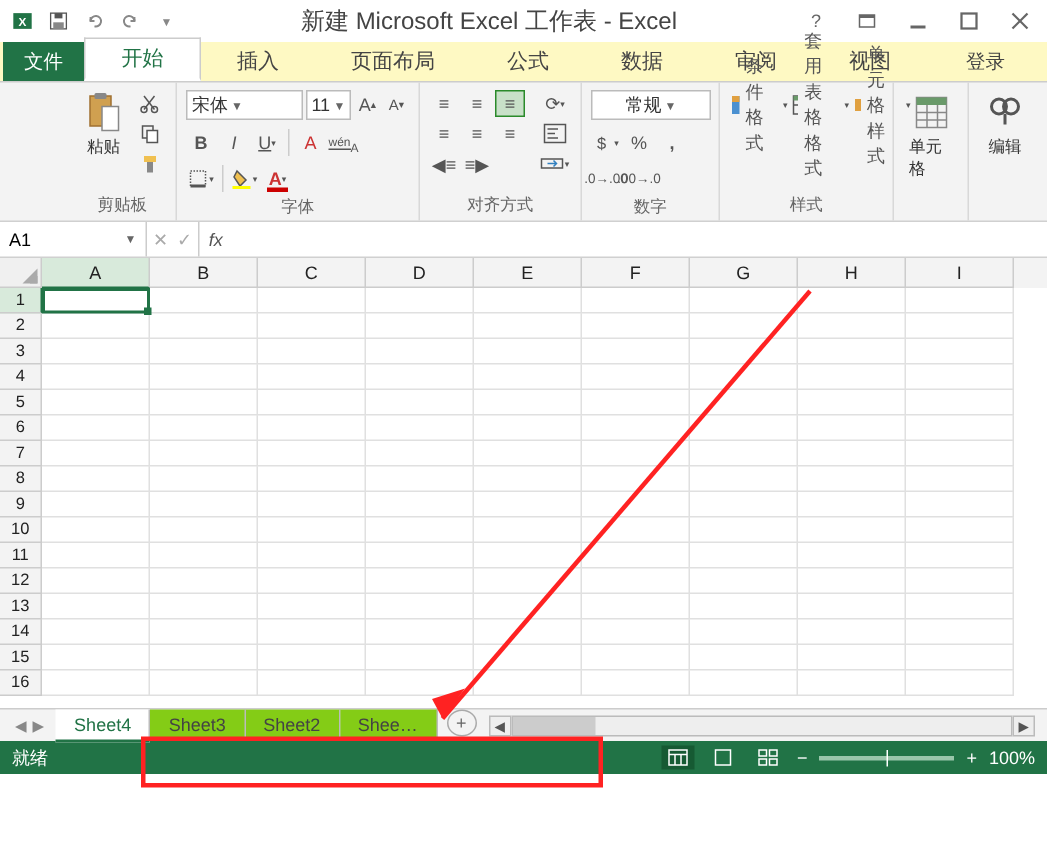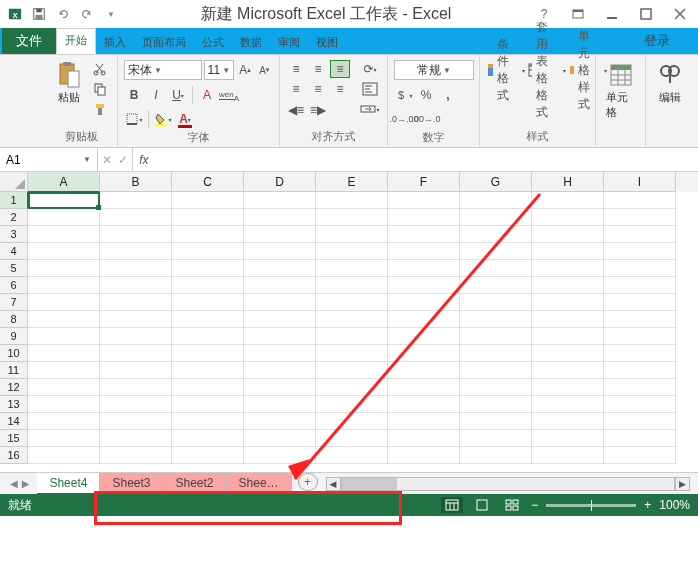--- a/index.html
+++ b/index.html
@@ -8,23 +8,23 @@
 
 .title-bar { height: 28px; background: #fff; display: flex; align-items: center; padding: 0 4px; border-bottom: 0; }
 .qa-toolbar { display: flex; gap: 2px; align-items: center; }
 .qa-btn { width: 22px; height: 22px; display: flex; align-items: center; justify-content: center; color: #555; cursor: pointer; }
 .qa-btn svg { width: 14px; height: 14px; }
 .title-text { flex: 1; text-align: center; color: #444; font-size: 16px; }
 .window-controls { display: flex; gap: 6px; align-items: center; color: #666; }
 .win-btn { width: 28px; height: 22px; display: flex; align-items: center; justify-content: center; cursor: pointer; }
 
 
-.ribbon-tabs { height: 26px; display: flex; align-items: flex-end; padding-left: 2px; background: #0ea5e9; }
+.ribbon-tabs { height: 26px; display: flex; align-items: flex-end; padding-left: 2px; background: #fef9c3; }
 .file-tab { background: #217346; color: #fff; padding: 4px 14px; font-size: 13px; cursor: pointer; }
-.ribbon-tab { padding: 4px 8px; color: #444; font-size: 11px; cursor: pointer; }
+.ribbon-tab { padding: 4px 24px; color: #444; font-size: 14px; cursor: pointer; }
 .ribbon-tab.active { color: #217346; border-bottom: 2px solid #fff; position: relative; background:#fff; border-top:1px solid #ccc; border-left:1px solid #ccc; border-right:1px solid #ccc;}
 .ribbon-login { margin-left: auto; margin-right: 20px; padding:4px 8px; color:#444; font-size:13px; cursor:pointer;}
 
 
 .ribbon-body { height: 94px; background: #f3f3f3; border-top: 1px solid #ccc; border-bottom: 1px solid #d0d0d0; display: flex; }
 .ribbon-group { border-right: 1px solid #d8d8d8; padding: 2px 6px 0; display: flex; flex-direction: column; justify-content: space-between; }
 .group-content { display: flex; gap: 4px; align-items: flex-start; flex:1; padding-top:3px; }
 .group-label { text-align: center; color: #666; font-size: 11px; padding: 2px 0 3px; position: relative; }
 .big-btn { display: flex; flex-direction: column; align-items: center; gap: 2px; cursor: pointer; padding: 2px 4px; }
 .big-btn .ico { width: 26px; height: 26px; display:flex; align-items:center; justify-content:center;}
@@ -65,21 +65,21 @@
 .cell-row { display:flex;}
 .cell { width:72px; height:17px; border-right:1px solid #e0e0e0; border-bottom:1px solid #e0e0e0;}
 .active-cell { position:absolute; left:0; top:0; width:72px; height:17px; border:2px solid #217346; pointer-events:none;}
 .active-cell::after { content:""; position:absolute; right:-3px; bottom:-3px; width:5px; height:5px; background:#217346;}
 
 
 .sheet-bar { height:22px; display:flex; align-items:center; border-top:1px solid #ccc; background:#f3f3f3; padding-left:2px;}
 .nav-arrows { display:flex; gap:4px; color:#888; padding:0 8px;}
 .nav-arrows span { cursor:pointer; font-size:10px;}
 .sheet-tabs-wrap { display:flex; align-items:flex-start; position:relative;}
-.sheet-tab { padding:3px 12px; border-right:1px solid #bbb; background:#fca5a5; font-size:12px; cursor:pointer; color:#444;}
+.sheet-tab { padding:3px 12px; border-right:1px solid #bbb; background:#84cc16; font-size:12px; cursor:pointer; color:#444;}
 .sheet-tab.active { background:#fff; color:#217346; border-bottom:2px solid #217346; }
 .add-sheet { width:20px; height:18px; border:1px solid #aaa; border-radius:50%; margin-left:6px; text-align:center; line-height:16px; color:#666; font-size:12px; cursor:pointer;}
 .hscroll { flex:1; margin:0 8px; display:flex; align-items:center;}
 .hscroll-track { flex:1; height:14px; border:1px solid #bbb; background:#eee; position:relative;}
 .hscroll-thumb { position:absolute; left:0; top:0; height:12px; width:55px; background:#ccc;}
 .hscroll-btn { width:15px; height:14px; border:1px solid #bbb; background:#eee; text-align:center; line-height:12px; font-size:9px; color:#555;}
 
 
 .status-bar { height:22px; background:#217346; color:#fff; display:flex; align-items:center; padding:0 8px; font-size:12px;}
 .status-right { margin-left:auto; display:flex; align-items:center; gap:8px;}

